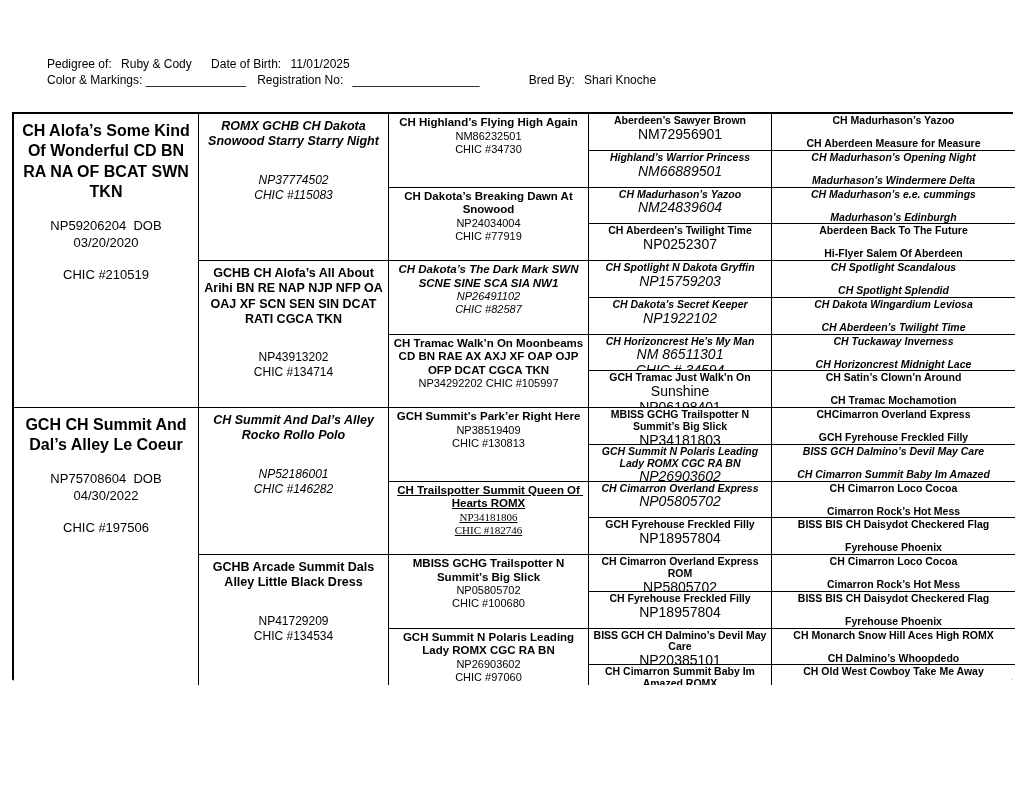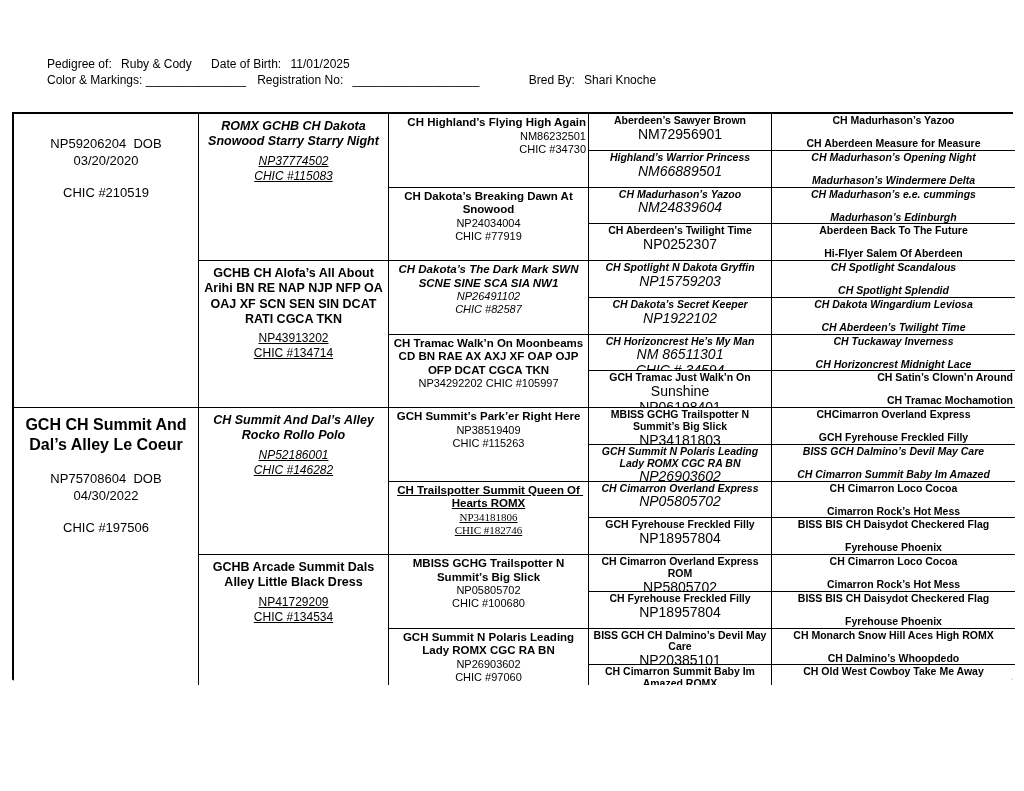--- a/index.html
+++ b/index.html
@@ -31,21 +31,21 @@
   .cell.italic { font-style:italic; }
 
   .gen1 { padding:7px 4px 0; }
   .gen1 .name { font-size:16px; line-height:1.28; }
   .gen1 .line { font-size:13px; line-height:1.3; }
   .gen1 .block { margin-top:15px; }
 
   .gen2 { padding:5px 3px 0; }
   .gen2 .name { font-size:12.5px; line-height:1.22; }
   .gen2 .line { font-size:12px; line-height:1.25; }
-  .gen2 .block { margin-top:4px;text-decoration:underline; }
+  .gen2 .block { margin-top:23px; }
 
   .gen3 { padding:2px 2px 0; }
   .gen3 .name { font-size:11.5px; line-height:1.18; }
   .gen3 .line { font-size:11px; line-height:1.18; }
   .gen3.serif .line { font-family:"Liberation Serif", serif; }
 
   .gen4 { padding:1px 2px 0; }
   .gen4 .name { font-size:10.5px; line-height:1.12; }
   .gen4 .line { font-size:14px; line-height:1.12; }
 
@@ -67,20 +67,21 @@
       <span>Color &amp; Markings:</span>
       <span>_______________</span>
       <span class="gap1">Registration No:</span>
       <span class="hv">___________________</span>
       <span class="gap2">Bred By:</span>
       <span class="hv">Shari Knoche</span>
     </div>
   </div>
   <div class="table">
       <div class="cell gen1" style="grid-area: 1 / 1 / span 8;">
+        <span class="name">CH Alofa’s Some Kind Of Wonderful CD BN RA NA OF BCAT SWN TKN</span>
         <span class="block"><span class="line">NP59206204  DOB</span><span class="line">03/20/2020</span></span>
         <span class="block"><span class="line">CHIC #210519</span></span>
       </div>
       <div class="cell gen1 last-row" style="grid-area: 9 / 1 / span 8; text-align: center;">
         <span class="name">GCH CH Summit And Dal’s Alley Le Coeur</span>
         <span class="block"><span class="line">NP75708604  DOB</span><span class="line">04/30/2022</span></span>
         <span class="block"><span class="line">CHIC #197506</span></span>
       </div>
       <div class="cell gen2 italic" style="grid-area: 1 / 2 / span 4;">
         <span class="name">ROMX GCHB CH Dakota Snowood Starry Starry Night</span>
@@ -91,39 +92,39 @@
         <span class="block"><span class="line">NP43913202</span><span class="line">CHIC #134714</span></span>
       </div>
       <div class="cell gen2 italic" style="grid-area: 9 / 2 / span 4;">
         <span class="name">CH Summit And Dal’s Alley Rocko Rollo Polo</span>
         <span class="block"><span class="line">NP52186001</span><span class="line">CHIC #146282</span></span>
       </div>
       <div class="cell gen2 last-row" style="grid-area: 13 / 2 / span 4;">
         <span class="name">GCHB Arcade Summit Dals Alley Little Black Dress</span>
         <span class="block"><span class="line">NP41729209</span><span class="line">CHIC #134534</span></span>
       </div>
-      <div class="cell gen3" style="grid-area: 1 / 3 / span 2; text-align: right;">
+      <div class="cell gen3" style="grid-area: 1 / 3 / span 2;">
         <span class="name">CH Highland’s Flying High Again</span>
         <span class="block"><span class="line">NM86232501</span><span class="line">CHIC #34730</span></span>
       </div>
       <div class="cell gen3" style="grid-area: 3 / 3 / span 2;">
         <span class="name">CH Dakota’s Breaking Dawn At Snowood</span>
         <span class="block"><span class="line">NP24034004</span><span class="line">CHIC #77919</span></span>
       </div>
       <div class="cell gen3 italic" style="grid-area: 5 / 3 / span 2;">
         <span class="name">CH Dakota’s The Dark Mark SWN SCNE SINE SCA SIA NW1</span>
         <span class="block"><span class="line">NP26491102</span><span class="line">CHIC #82587</span></span>
       </div>
       <div class="cell gen3" style="grid-area: 7 / 3 / span 2;">
         <span class="name">CH Tramac Walk’n On Moonbeams CD BN RAE AX AXJ XF OAP OJP OFP DCAT CGCA TKN</span>
         <span class="block"><span class="line">NP34292202 CHIC #105997</span></span>
       </div>
       <div class="cell gen3" style="grid-area: 9 / 3 / span 2;">
         <span class="name">GCH Summit’s Park’er Right Here</span>
-        <span class="block"><span class="line">NP38519409</span><span class="line">CHIC #115263</span></span>
+        <span class="block"><span class="line">NP38519409</span><span class="line">CHIC #130813</span></span>
       </div>
       <div class="cell gen3 serif" style="grid-area: 11 / 3 / span 2; text-decoration: underline;">
         <span class="name">CH Trailspotter Summit Queen Of Hearts ROMX</span>
         <span class="block"><span class="line">NP34181806</span><span class="line">CHIC #182746</span></span>
       </div>
       <div class="cell gen3" style="grid-area: 13 / 3 / span 2;">
         <span class="name">MBISS GCHG Trailspotter N Summit’s Big Slick</span>
         <span class="block"><span class="line">NP05805702</span><span class="line">CHIC #100680</span></span>
       </div>
       <div class="cell gen3 last-row" style="grid-area: 15 / 3 / span 2;">
@@ -215,21 +216,21 @@
         <span class="name bottom">CH Spotlight Splendid</span>
       </div>
       <div class="cell gen5 italic" style="grid-area: 6 / 5 / span 1;">
         <span class="name top">CH Dakota Wingardium Leviosa</span>
         <span class="name bottom">CH Aberdeen’s Twilight Time</span>
       </div>
       <div class="cell gen5 italic" style="grid-area: 7 / 5 / span 1;">
         <span class="name top">CH Tuckaway Inverness</span>
         <span class="name bottom">CH Horizoncrest Midnight Lace</span>
       </div>
-      <div class="cell gen5" style="grid-area: 8 / 5 / span 1; text-align: right;">
+      <div class="cell gen5" style="grid-area: 8 / 5 / span 1;">
         <span class="name top">CH Satin’s Clown’n Around</span>
         <span class="name bottom">CH Tramac Mochamotion</span>
       </div>
       <div class="cell gen5" style="grid-area: 9 / 5 / span 1;">
         <span class="name top">CHCimarron Overland Express</span>
         <span class="name bottom">GCH Fyrehouse Freckled Filly</span>
       </div>
       <div class="cell gen5 italic" style="grid-area: 10 / 5 / span 1;">
         <span class="name top">BISS GCH Dalmino’s Devil May Care</span>
         <span class="name bottom">CH Cimarron Summit Baby Im Amazed</span>

